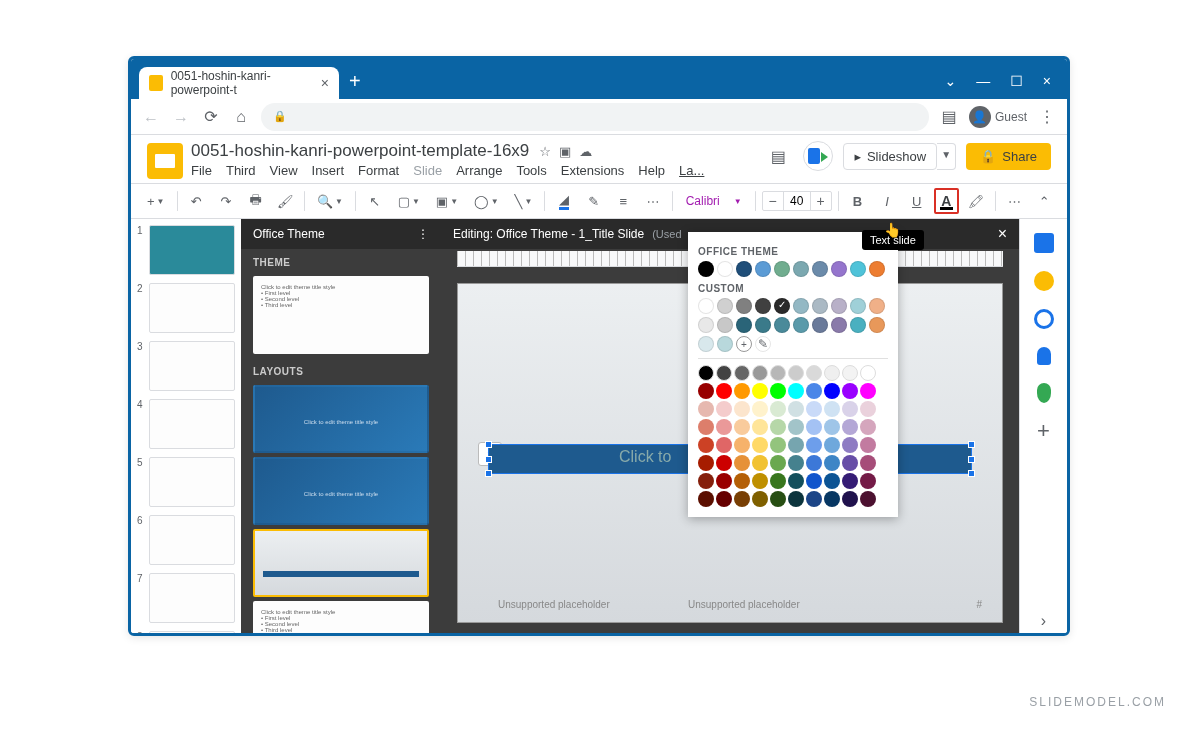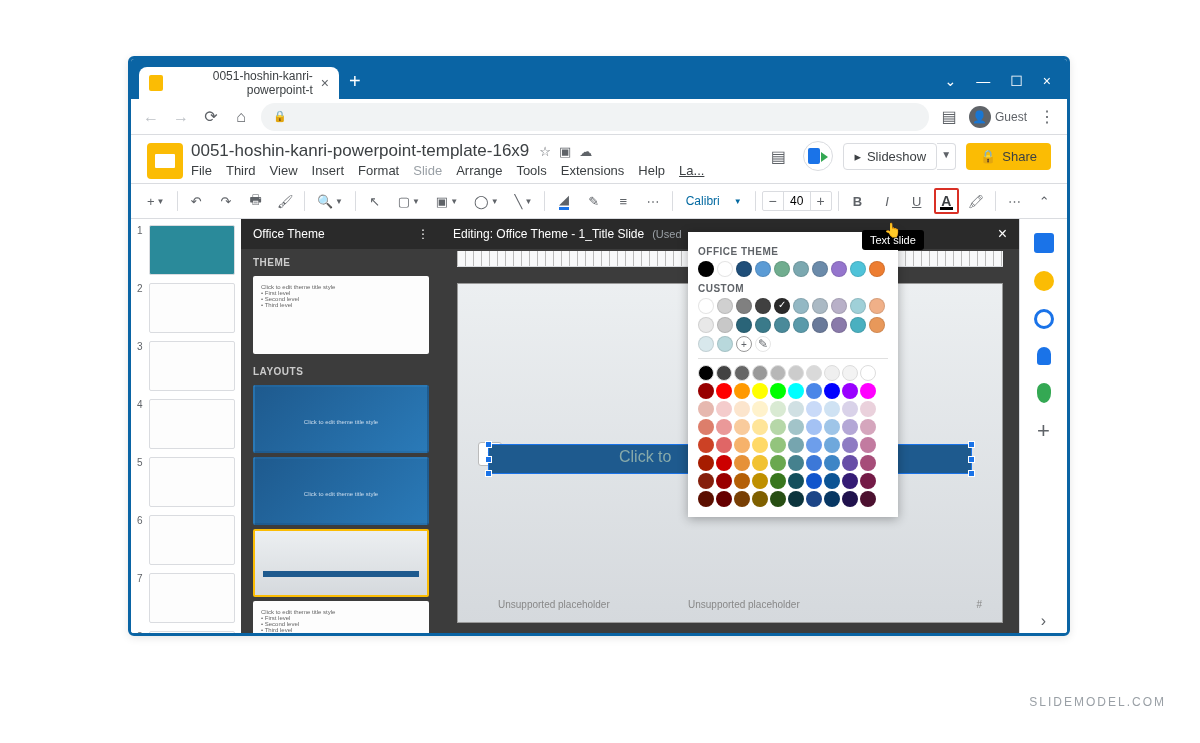--- a/index.html
+++ b/index.html
@@ -1,19 +1,19 @@
 <!DOCTYPE html>
 <html><head>
 <meta charset="utf-8">
 <style>
 * { margin: 0; padding: 0; box-sizing: border-box; font-family: Arial, sans-serif; }
 body { background: #fff; width: 1200px; height: 743px; position: relative; }
 .frame { position: absolute; top: 56px; left: 128px; width: 942px; height: 580px; border: 3px solid #0a64a4; border-radius: 6px; overflow: hidden; box-shadow: 0 2px 8px rgba(0,0,0,0.1); }
 .titlebar { background: #0a64a4; height: 40px; display: flex; align-items: flex-end; }
-.tab { background: #fff; margin-left: 8px; border-radius: 8px 8px 0 0; height: 32px; display: flex; align-items: center; padding: 0 10px; gap: 8px; font-size: 12px; color: #3c4043; max-width: 200px; text-align: right; }
+.tab { background: #fff; margin-left: 8px; border-radius: 8px 8px 0 0; height: 32px; display: flex; align-items: center; padding: 0 10px; gap: 8px; font-size: 12px; color: #3c4043; max-width: 200px; }
 .tab-favicon { width: 16px; height: 16px; background: #fbbc04; border-radius: 2px; }
 .tab-close { color: #5f6368; font-size: 14px; cursor: pointer; }
 .tab-plus { color: #fff; font-size: 20px; margin-left: 10px; margin-bottom: 6px; cursor: pointer; }
 .winctrls { margin-left: auto; display: flex; gap: 20px; padding-right: 16px; color: #fff; margin-bottom: 10px; }
 .winctrls span { cursor: pointer; font-size: 14px; }
 .addrbar { background: #fff; height: 36px; display: flex; align-items: center; padding: 0 10px; gap: 10px; border-bottom: 1px solid #dadce0; }
 .navbtn { color: #5f6368; font-size: 16px; cursor: pointer; width: 20px; text-align: center; }
 .navbtn.disabled { color: #bdc1c6; }
 .urlbox { flex: 1; background: #f1f3f4; border-radius: 16px; height: 28px; display: flex; align-items: center; padding: 0 12px; font-size: 12px; color: #5f6368; gap: 8px; }
 .lock { font-size: 11px; }
@@ -36,21 +36,21 @@
 .meet-icon{width:30px;height:30px;border-radius:50%;border:1px solid #dadce0;position:relative;overflow:hidden;}
 .meet-icon::before{content:"";position:absolute;left:4px;top:6px;width:12px;height:16px;background:#1a73e8;border-radius:2px;}
 .meet-icon::after{content:"";position:absolute;right:4px;top:10px;width:0;height:0;border-left:7px solid #34a853;border-top:5px solid transparent;border-bottom:5px solid transparent;}
 .slideshow-btn{border:1px solid #dadce0;border-radius:4px;padding:5px 10px;font-size:13px;color:#3c4043;display:flex;align-items:center;gap:6px;cursor:pointer;}
 .slideshow-drop{border:1px solid #dadce0;border-left:none;border-radius:0 4px 4px 0;padding:5px 4px;color:#5f6368;cursor:pointer;font-size:10px;}
 .share-btn{background:#fbbc04;border-radius:4px;padding:6px 14px;font-size:13px;color:#3c4043;font-weight:500;display:flex;align-items:center;gap:6px;cursor:pointer;}
 .toolbar{background:#fff;border-top:1px solid #dadce0;border-bottom:1px solid #dadce0;height:36px;display:flex;align-items:center;padding:0 10px;gap:4px;margin-top:4px;}
 .tb{width:26px;height:26px;display:flex;align-items:center;justify-content:center;color:#5f6368;cursor:pointer;border-radius:2px;font-size:13px;}
 .tb.sep{width:1px;height:20px;background:#dadce0;cursor:default;margin:0 2px;}
 .tb.wide{width:auto;padding:0 6px;gap:2px;}
-.font-select{border:1px solid transparent;font-size:12px;color:#0369a1;padding:2px 6px;display:flex;align-items:center;cursor:pointer;min-width:70px;}
+.font-select{border:1px solid transparent;font-size:12px;color:#a21caf;padding:2px 6px;display:flex;align-items:center;cursor:pointer;min-width:70px;}
 .fontsize-box{display:flex;align-items:center;border:1px solid #dadce0;border-radius:2px;}
 .fontsize-box .pm{width:20px;text-align:center;cursor:pointer;color:#5f6368;font-size:14px;}
 .fontsize-box .val{width:28px;text-align:center;font-size:12px;border-left:1px solid #dadce0;border-right:1px solid #dadce0;padding:2px 0;}
 .tb.textcolor{border:2px solid #d93025;border-radius:2px;position:relative;}
 .tb.textcolor .A{font-weight:bold;font-size:14px;color:#3c4043;}
 .tb.textcolor .bar{position:absolute;bottom:2px;left:4px;right:4px;height:3px;background:#000;}
 .tooltip{position:absolute;top:230px;left:862px;background:#000;color:#fff;font-size:11px;padding:4px 8px;border-radius:3px;z-index:50;}
 .cursor-hand{position:absolute;top:222px;left:884px;z-index:51;font-size:14px;}
 .collapse{margin-left:auto;}
 .workspace{display:flex;height:calc(100% - 152px);background:#e8eaed;}

